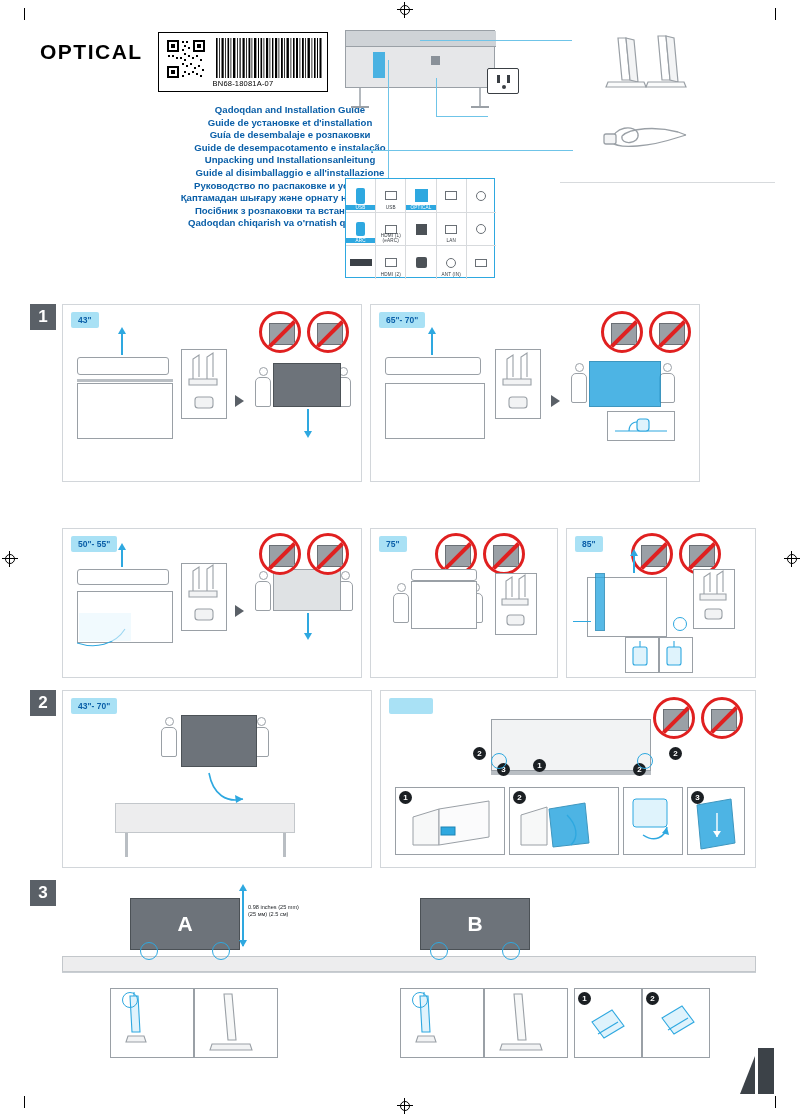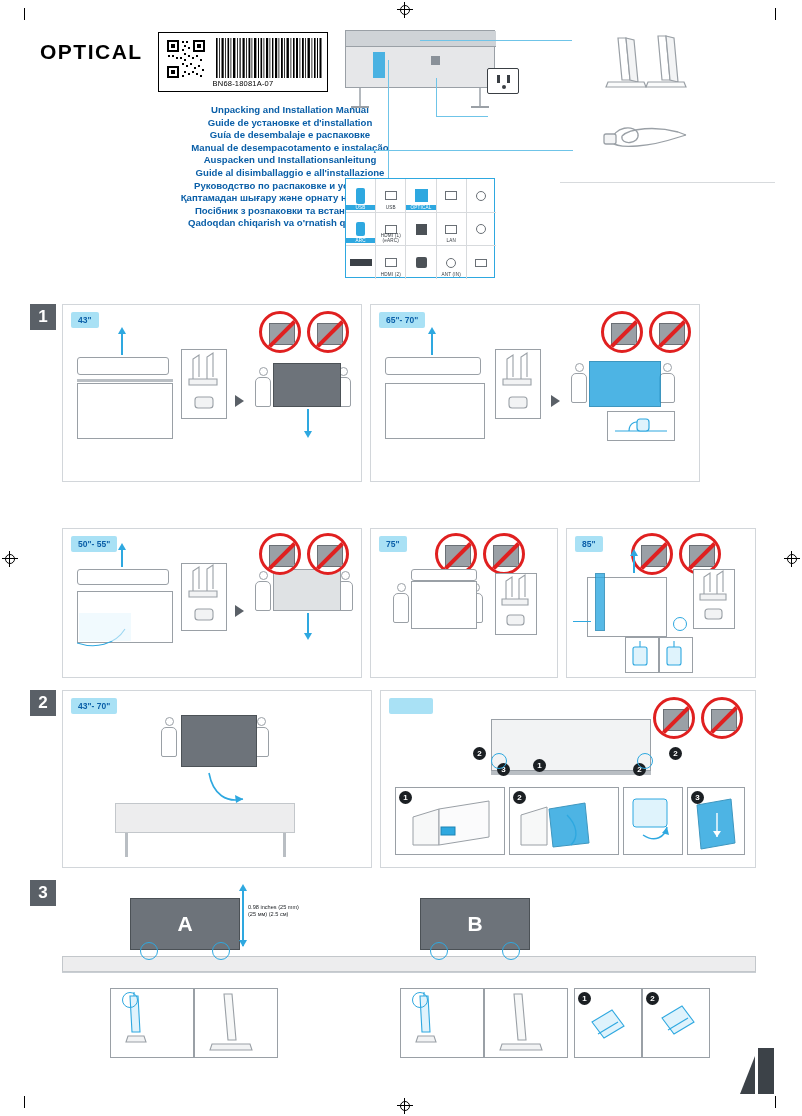--- a/index.html
+++ b/index.html
@@ -279,25 +279,25 @@
         <rect x="96.5" y="0" width="0.8" height="40"></rect>
           <rect x="99" y="0" width="1.6" height="40"></rect>
         <rect x="102" y="0" width="1" height="40"></rect>
           <rect x="104.5" y="0" width="2" height="40"></rect>
       </g>
     </svg>
     <div class="codenum">BN68-18081A-07</div>
   </div>
 
   <div class="titles">
-    <div>Unpacking and Installation Manual</div>
+    <div>Qadoqdan and Installation Guide</div>
     <div>Guide de установке et d'installation</div>
-    <div>Guía de desembalaje e распаковке</div>
-    <div>Manual de desempacotamento e instalação</div>
-    <div>Auspacken und Installationsanleitung</div>
+    <div>Guía de desembalaje e розпаковки</div>
+    <div>Guide de desempacotamento e instalação</div>
+    <div>Unpacking und Installationsanleitung</div>
     <div>Guide al disimballaggio e all'installazione</div>
     <div>Руководство по распаковке и установке</div>
     <div>Қаптамадан шығару және орнату нұсқаулығы</div>
     <div>Посібник з розпаковки та встановлення</div>
     <div>Qadoqdan chiqarish va o'rnatish qo'llanmasi</div>
   </div>
 
   <div class="tvback">
     <div class="body">
         <div class="bodytop"></div>

